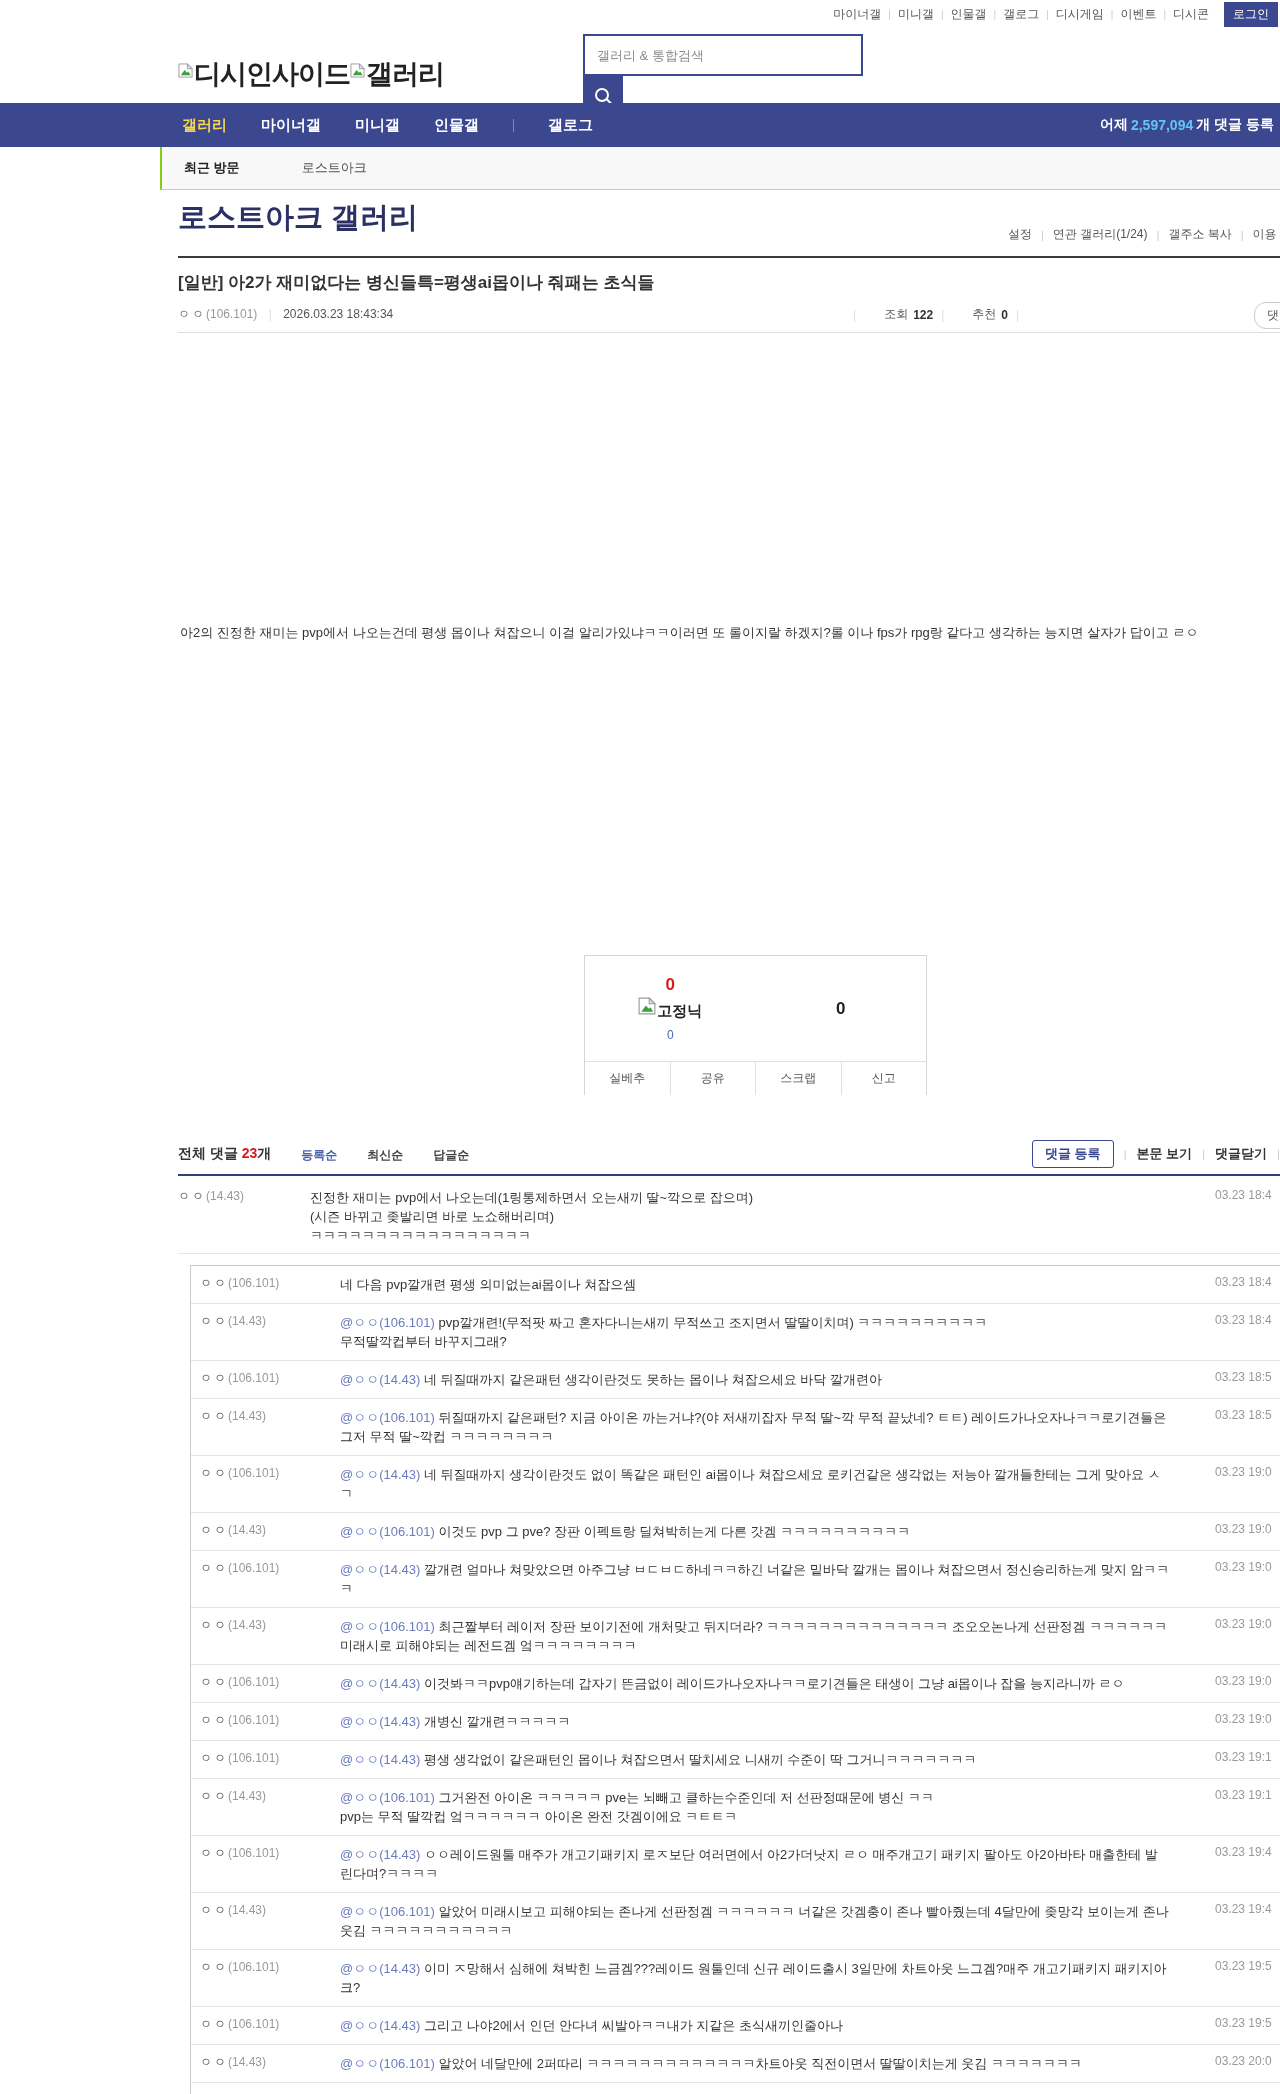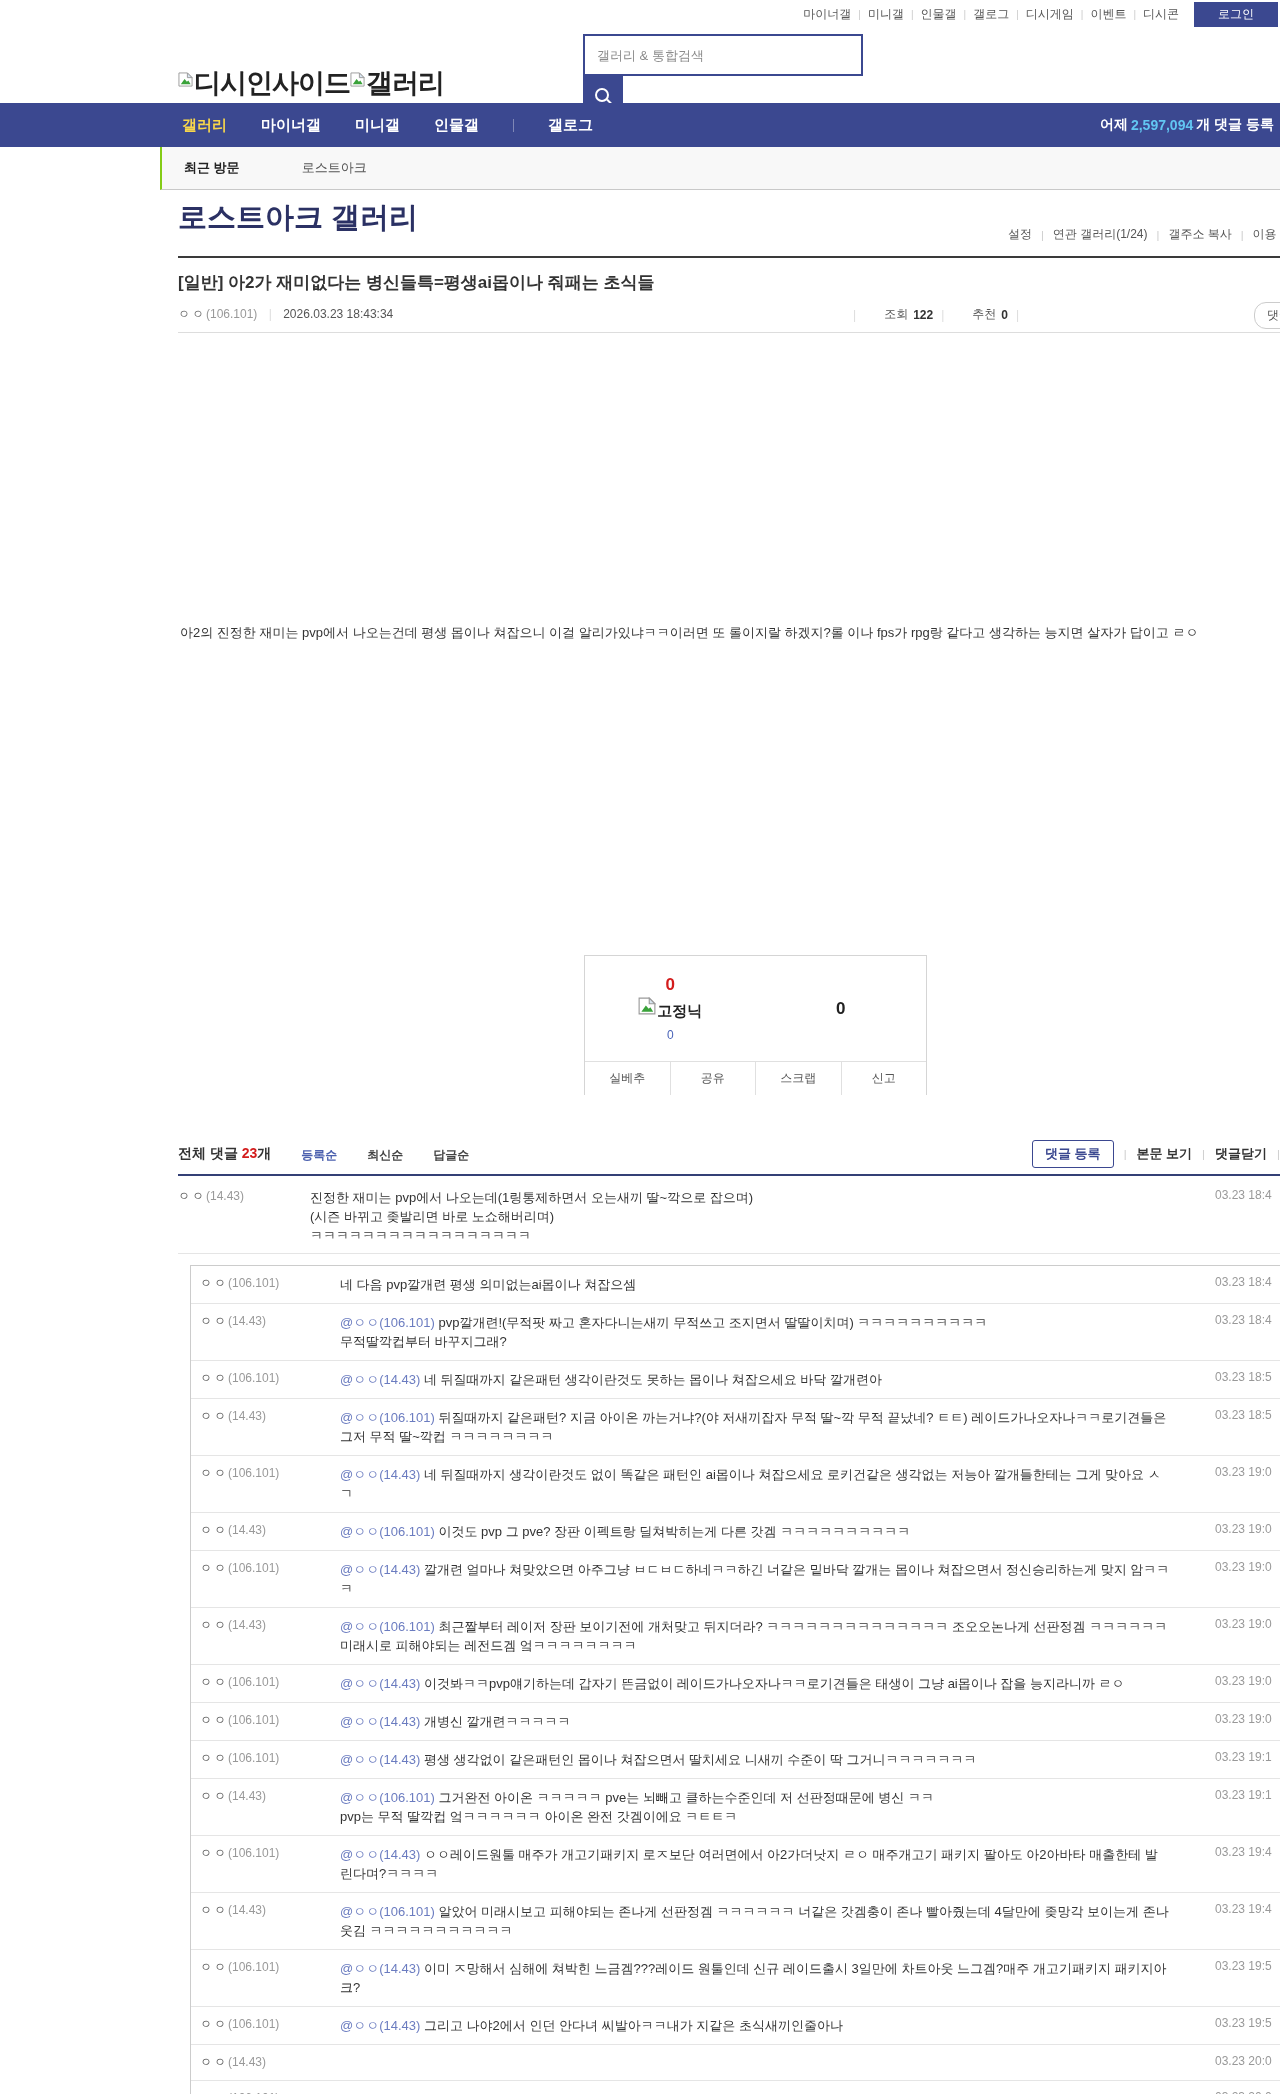--- a/index.html
+++ b/index.html
@@ -5,24 +5,24 @@
   html,body{margin:0;padding:0;}
   body{
     width:1280px;height:2094px;position:relative;overflow:hidden;background:#fff;
     font-family:"Liberation Sans","DejaVu Sans",sans-serif;color:#333;
   }
   
   .topbar{position:absolute;top:0;left:0;width:1280px;height:28px;background:#fff;}
   .topbar-links{position:absolute;top:0;right:0;height:28px;display:flex;align-items:center;padding-right:2px;}
   .topbar-links .tlink{font-size:12px;color:#555;margin:0 7px;cursor:pointer;white-space:nowrap;}
   .topbar-links .tsep{color:#ccc;font-size:10px;}
-  .login-btn{background:#3b4890;color:#fff;font-size:12px;padding:4px 24px;margin-left:8px;cursor:pointer;white-space:nowrap;}
+  .login-btn{background:#3b4890;color:#fff;font-size:12px;padding:4px 9px;margin-left:8px;cursor:pointer;white-space:nowrap;}
   
   .logo-row{position:absolute;top:28px;left:0;width:1280px;height:74px;}
-  .logo{position:absolute;left:178px;top:35px;font-size:27px;font-weight:bold;color:#222;letter-spacing:-1px;display:flex;align-items:center;cursor:pointer;}
+  .logo{position:absolute;left:178px;top:26px;font-size:27px;font-weight:bold;color:#222;letter-spacing:-1px;display:flex;align-items:center;cursor:pointer;}
   .broken-img{display:inline-block;vertical-align:middle;margin:0 1px 8px 0;}
   .search-wrap{position:absolute;left:583px;top:6px;display:flex;flex-direction:column;}
   .search-box{width:276px;height:38px;border:2px solid #3b4890;background:#fff;display:flex;align-items:center;}
   .search-box input{border:0;outline:none;width:100%;font-size:13px;color:#333;padding:0 12px;font-family:inherit;background:transparent;}
   .search-box input::placeholder{color:#8b8b8b;}
   .search-btn{width:40px;height:42px;background:#3b4890;border:0;cursor:pointer;position:relative;}
   .mag{position:absolute;left:12px;top:12px;width:10px;height:10px;border:2px solid #fff;border-radius:50%;}
   .mag::after{content:"";position:absolute;width:7px;height:2px;background:#fff;transform:rotate(45deg);right:-6px;bottom:-3px;}
   
   .navbar{position:absolute;top:103px;left:0;width:1280px;height:44px;background:#3b4890;display:flex;align-items:center;}
@@ -331,20 +331,21 @@
     <span class="c-text"><span class="mention">@ㅇㅇ(14.43) </span><span class="body-part">이미 ㅈ망해서 심해에 쳐박힌 느금겜???레이드 원툴인데 신규 레이드출시 3일만에 차트아웃 느그겜?매주 개고기패키지 패키지아크?</span></span>
     <span class="c-time">03.23 19:5</span>
   </div>
         <div class="c-row replyrow">
     <span class="c-author"><span class="nick">ㅇㅇ</span><span class="ip">(106.101)</span></span>
     <span class="c-text"><span class="mention">@ㅇㅇ(14.43) </span><span class="body-part">그리고 나야2에서 인던 안다녀 씨발아ㅋㅋ내가 지같은 초식새끼인줄아나</span></span>
     <span class="c-time">03.23 19:5</span>
   </div>
         <div class="c-row replyrow">
     <span class="c-author"><span class="nick">ㅇㅇ</span><span class="ip">(14.43)</span></span>
+    <span class="c-text"><span class="mention">@ㅇㅇ(106.101) </span><span class="body-part">알았어 네달만에 2퍼따리 ㅋㅋㅋㅋㅋㅋㅋㅋㅋㅋㅋㅋㅋ차트아웃 직전이면서 딸딸이치는게 웃김 ㅋㅋㅋㅋㅋㅋㅋ</span></span>
     <span class="c-time">03.23 20:0</span>
   </div>
         <div class="c-row replyrow">
     <span class="c-author"><span class="nick">ㅇㅇ</span><span class="ip">(106.101)</span></span>
     <span class="c-text"></span>
     <span class="c-time">03.23 20:0</span>
   </div>
       </div>
     </div>
 </div>

